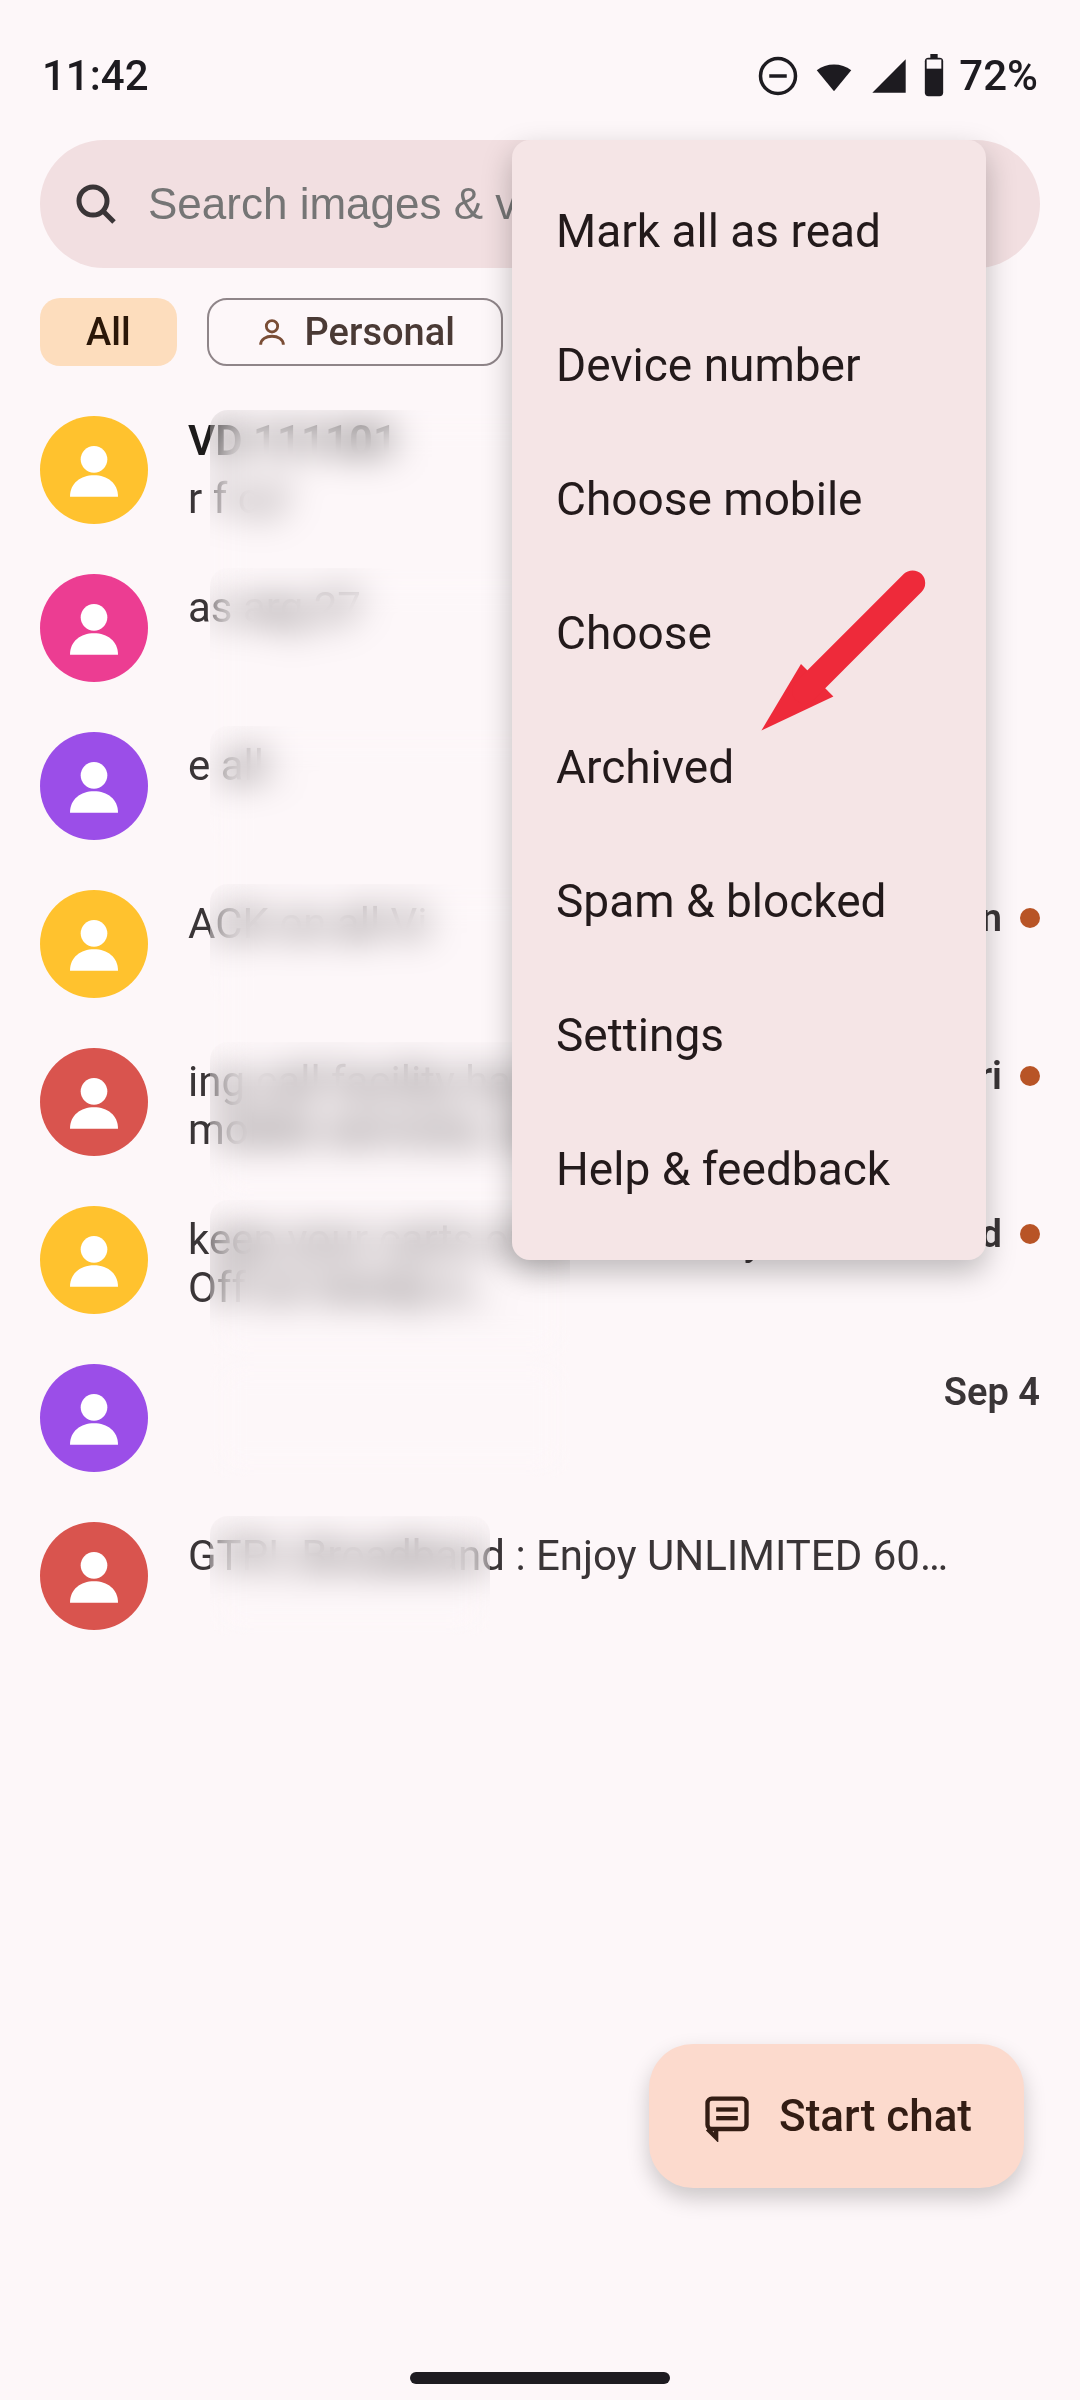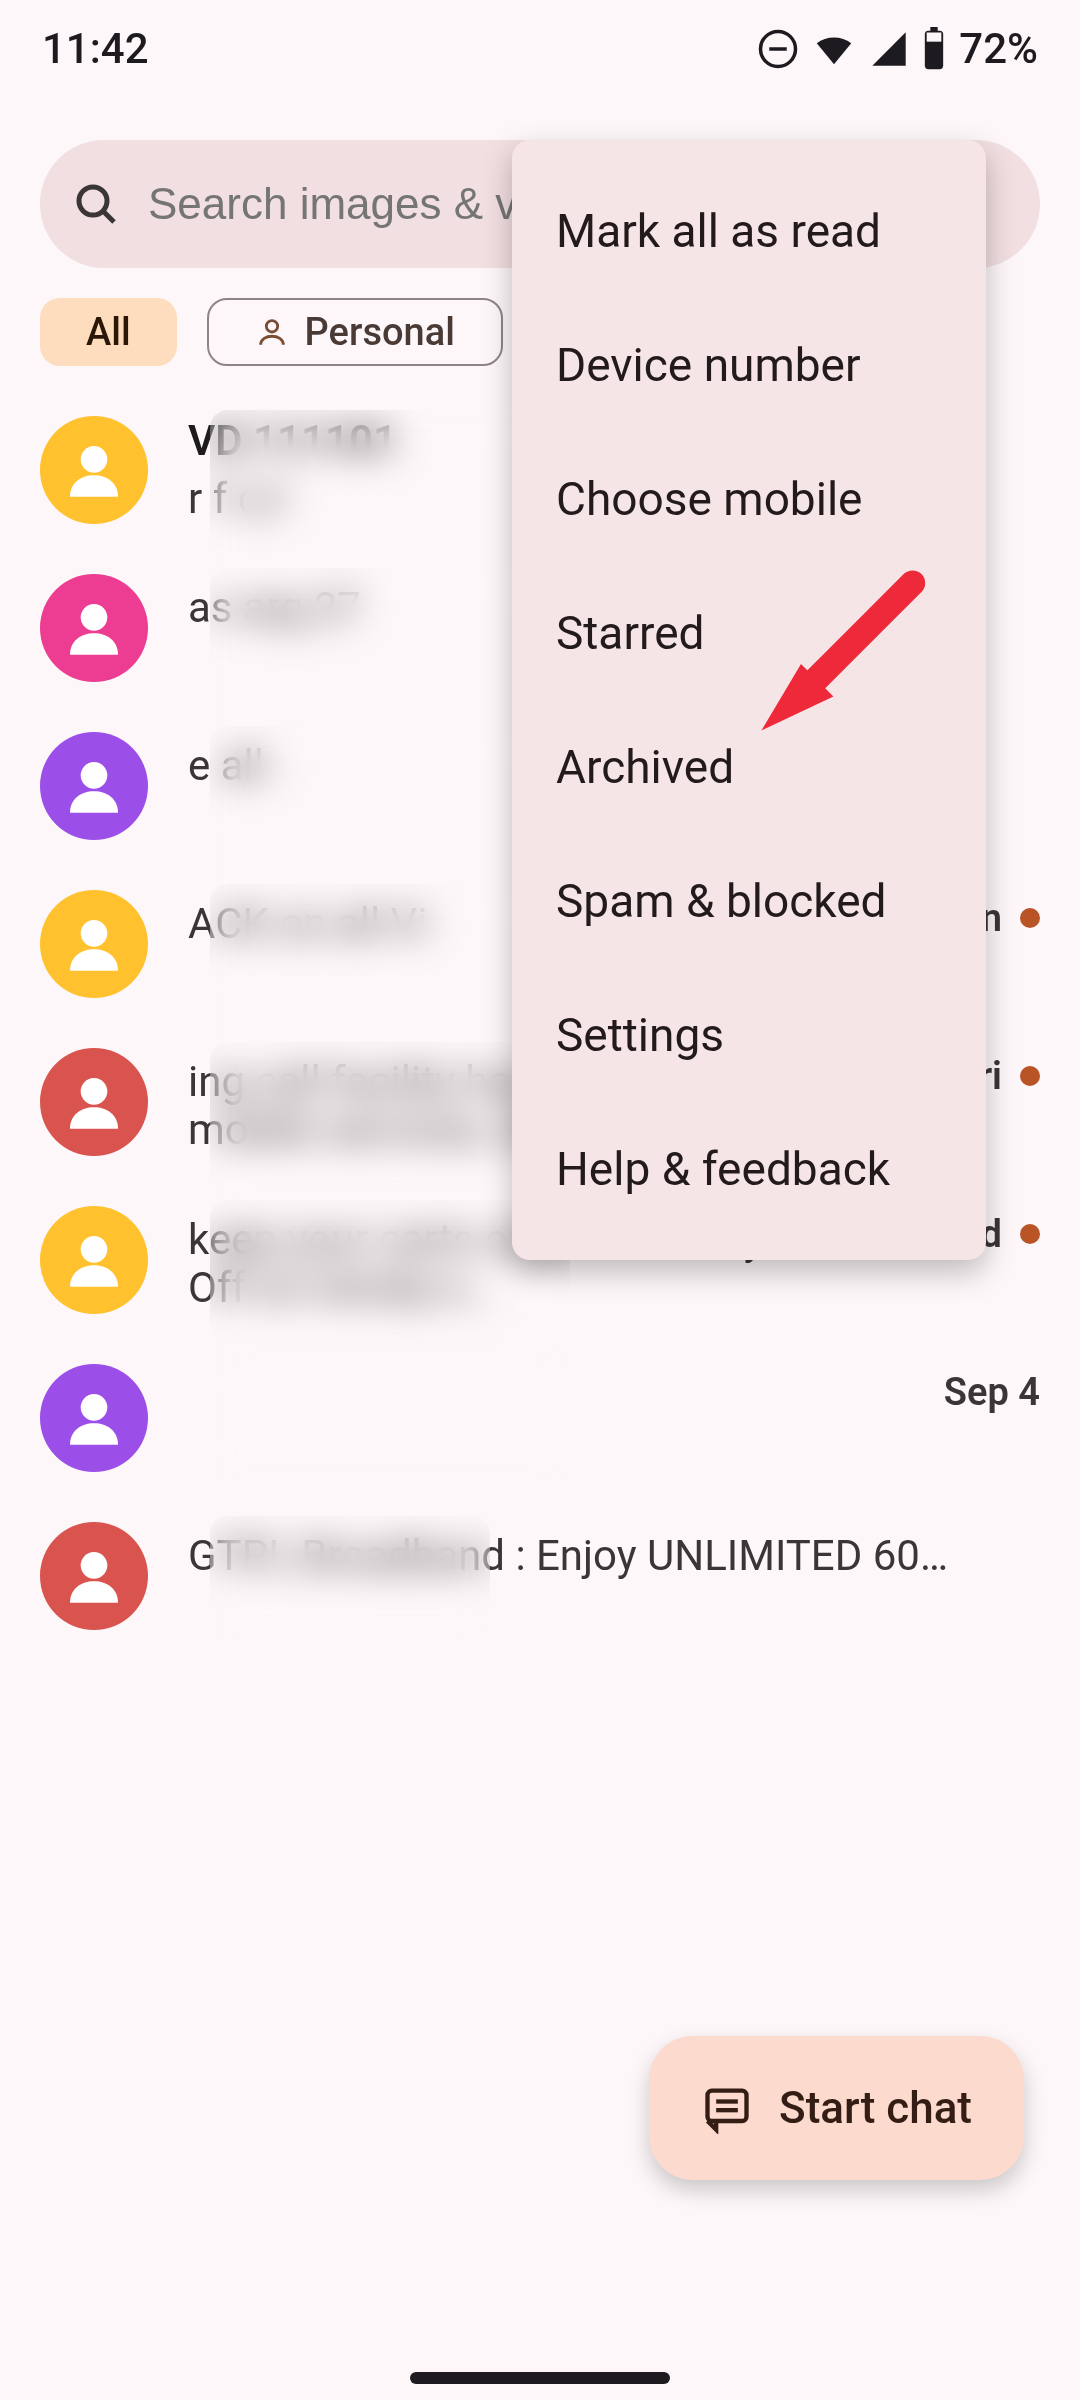--- a/index.html
+++ b/index.html
@@ -10,21 +10,21 @@
     font-family: Roboto, Arial, sans-serif;
     position: relative;
     overflow: hidden;
     color: #1d1b20;
   }
 
   
   .status-bar {
     display: flex;
     justify-content: space-between;
-    align-items: flex-start;
+    align-items: flex-end;
     padding: 24px 42px 0 42px;
     height: 100px;
     font-size: 42px;
     font-weight: 500;
     color: #1d1b20;
   }
   .status-right { display: flex; align-items: center; gap: 12px; }
   .status-right svg { display: block; }
 
   
@@ -138,21 +138,21 @@
     position:absolute;
     top:565px; left:747px;
     width:180px; height:180px;
     z-index:60;
     pointer-events:none;
   }
 
   
   .fab {
     position:absolute;
-    right:56px; bottom:220px;
+    right:56px; bottom:212px;
     height:144px;
     padding: 0 52px;
     border-radius:44px;
     background:#fcdacd;
     box-shadow: 0 10px 22px rgba(0,0,0,0.2);
     display:flex; align-items:center; gap:26px;
     font-size:44px; font-weight:500; color:#331d14;
     z-index:40;
     margin-top:24px;
   }
@@ -346,21 +346,21 @@
     </div>
     <div class="blur-band short" style="width:280px;"></div>
   </div>
 
 </div>
 
 <div class="overflow-menu">
   <div class="menu-item">Mark all as read</div>
   <div class="menu-item">Device number</div>
   <div class="menu-item">Choose mobile</div>
-  <div class="menu-item">Starred</div>
+  <div class="menu-item">Choose</div>
   <div class="menu-item">Archived</div>
   <div class="menu-item">Spam &amp; blocked</div>
   <div class="menu-item">Settings</div>
   <div class="menu-item">Help &amp; feedback</div>
 </div>
 
 <svg class="arrow" viewBox="0 0 100 100">
   <defs></defs>
   <polygon points="8,92 30,55 48,73" fill="#ee2a3a"></polygon>
   <line x1="32" y1="70" x2="92" y2="10" stroke="#ee2a3a" stroke-width="14" stroke-linecap="round"></line>

